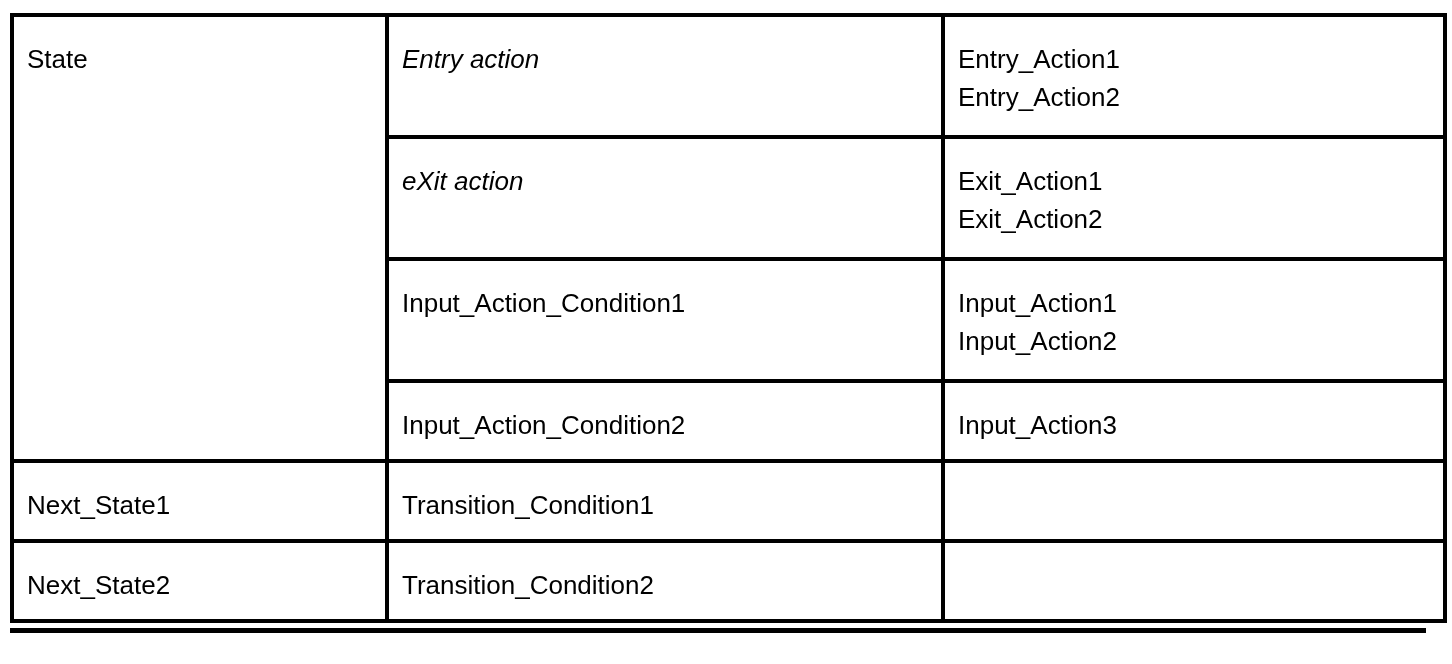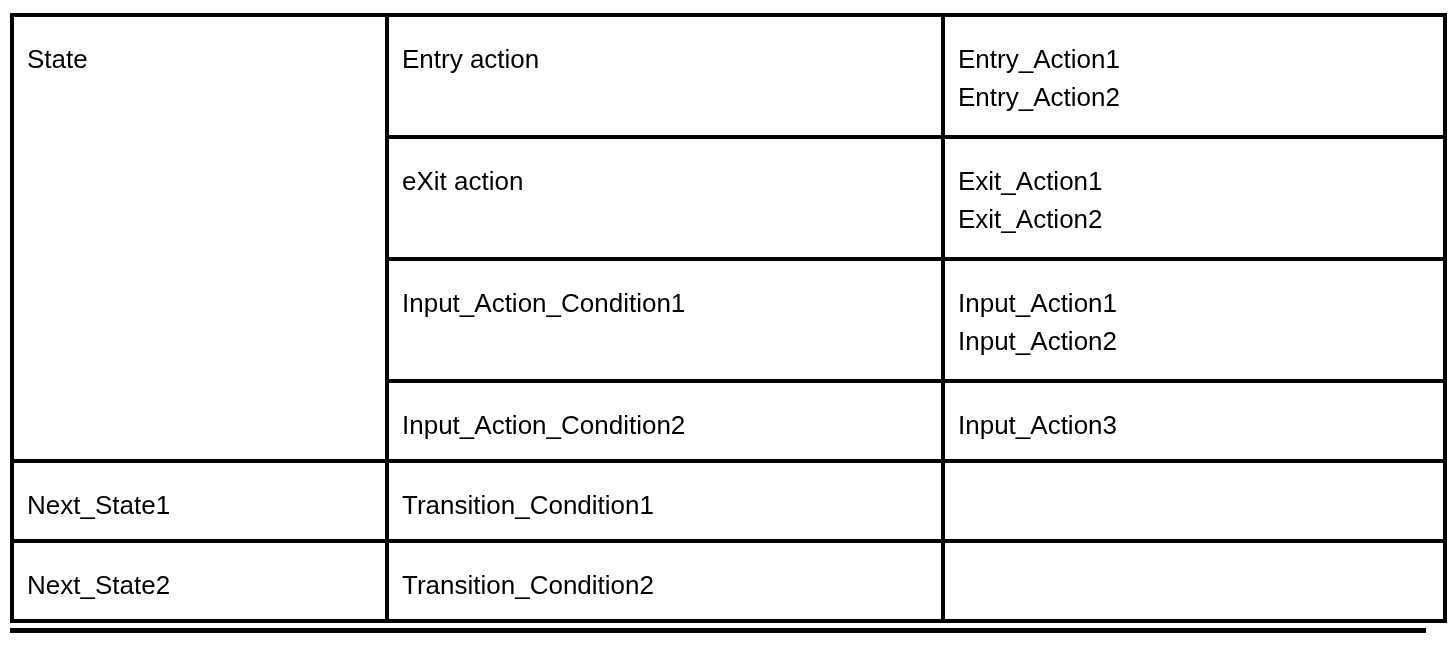--- a/index.html
+++ b/index.html
@@ -30,20 +30,21 @@
     vertical-align: top;
     padding: 24px 10px 8px 13px;
     font-size: 26px;
     line-height: 1.45;
     white-space: pre-line;
     overflow: hidden;
     background: #ffffff;
   }
   td.hl {
     background: #eae9d8;
+    font-style: italic;
   }
   tr.row-tall  { height: 122px; }
   tr.row-short { height: 80px; }
   .bottom-rule {
     margin-top: 5px;
     height: 5px;
     background: #000000;
     width: 100%;
   }
 </style>

